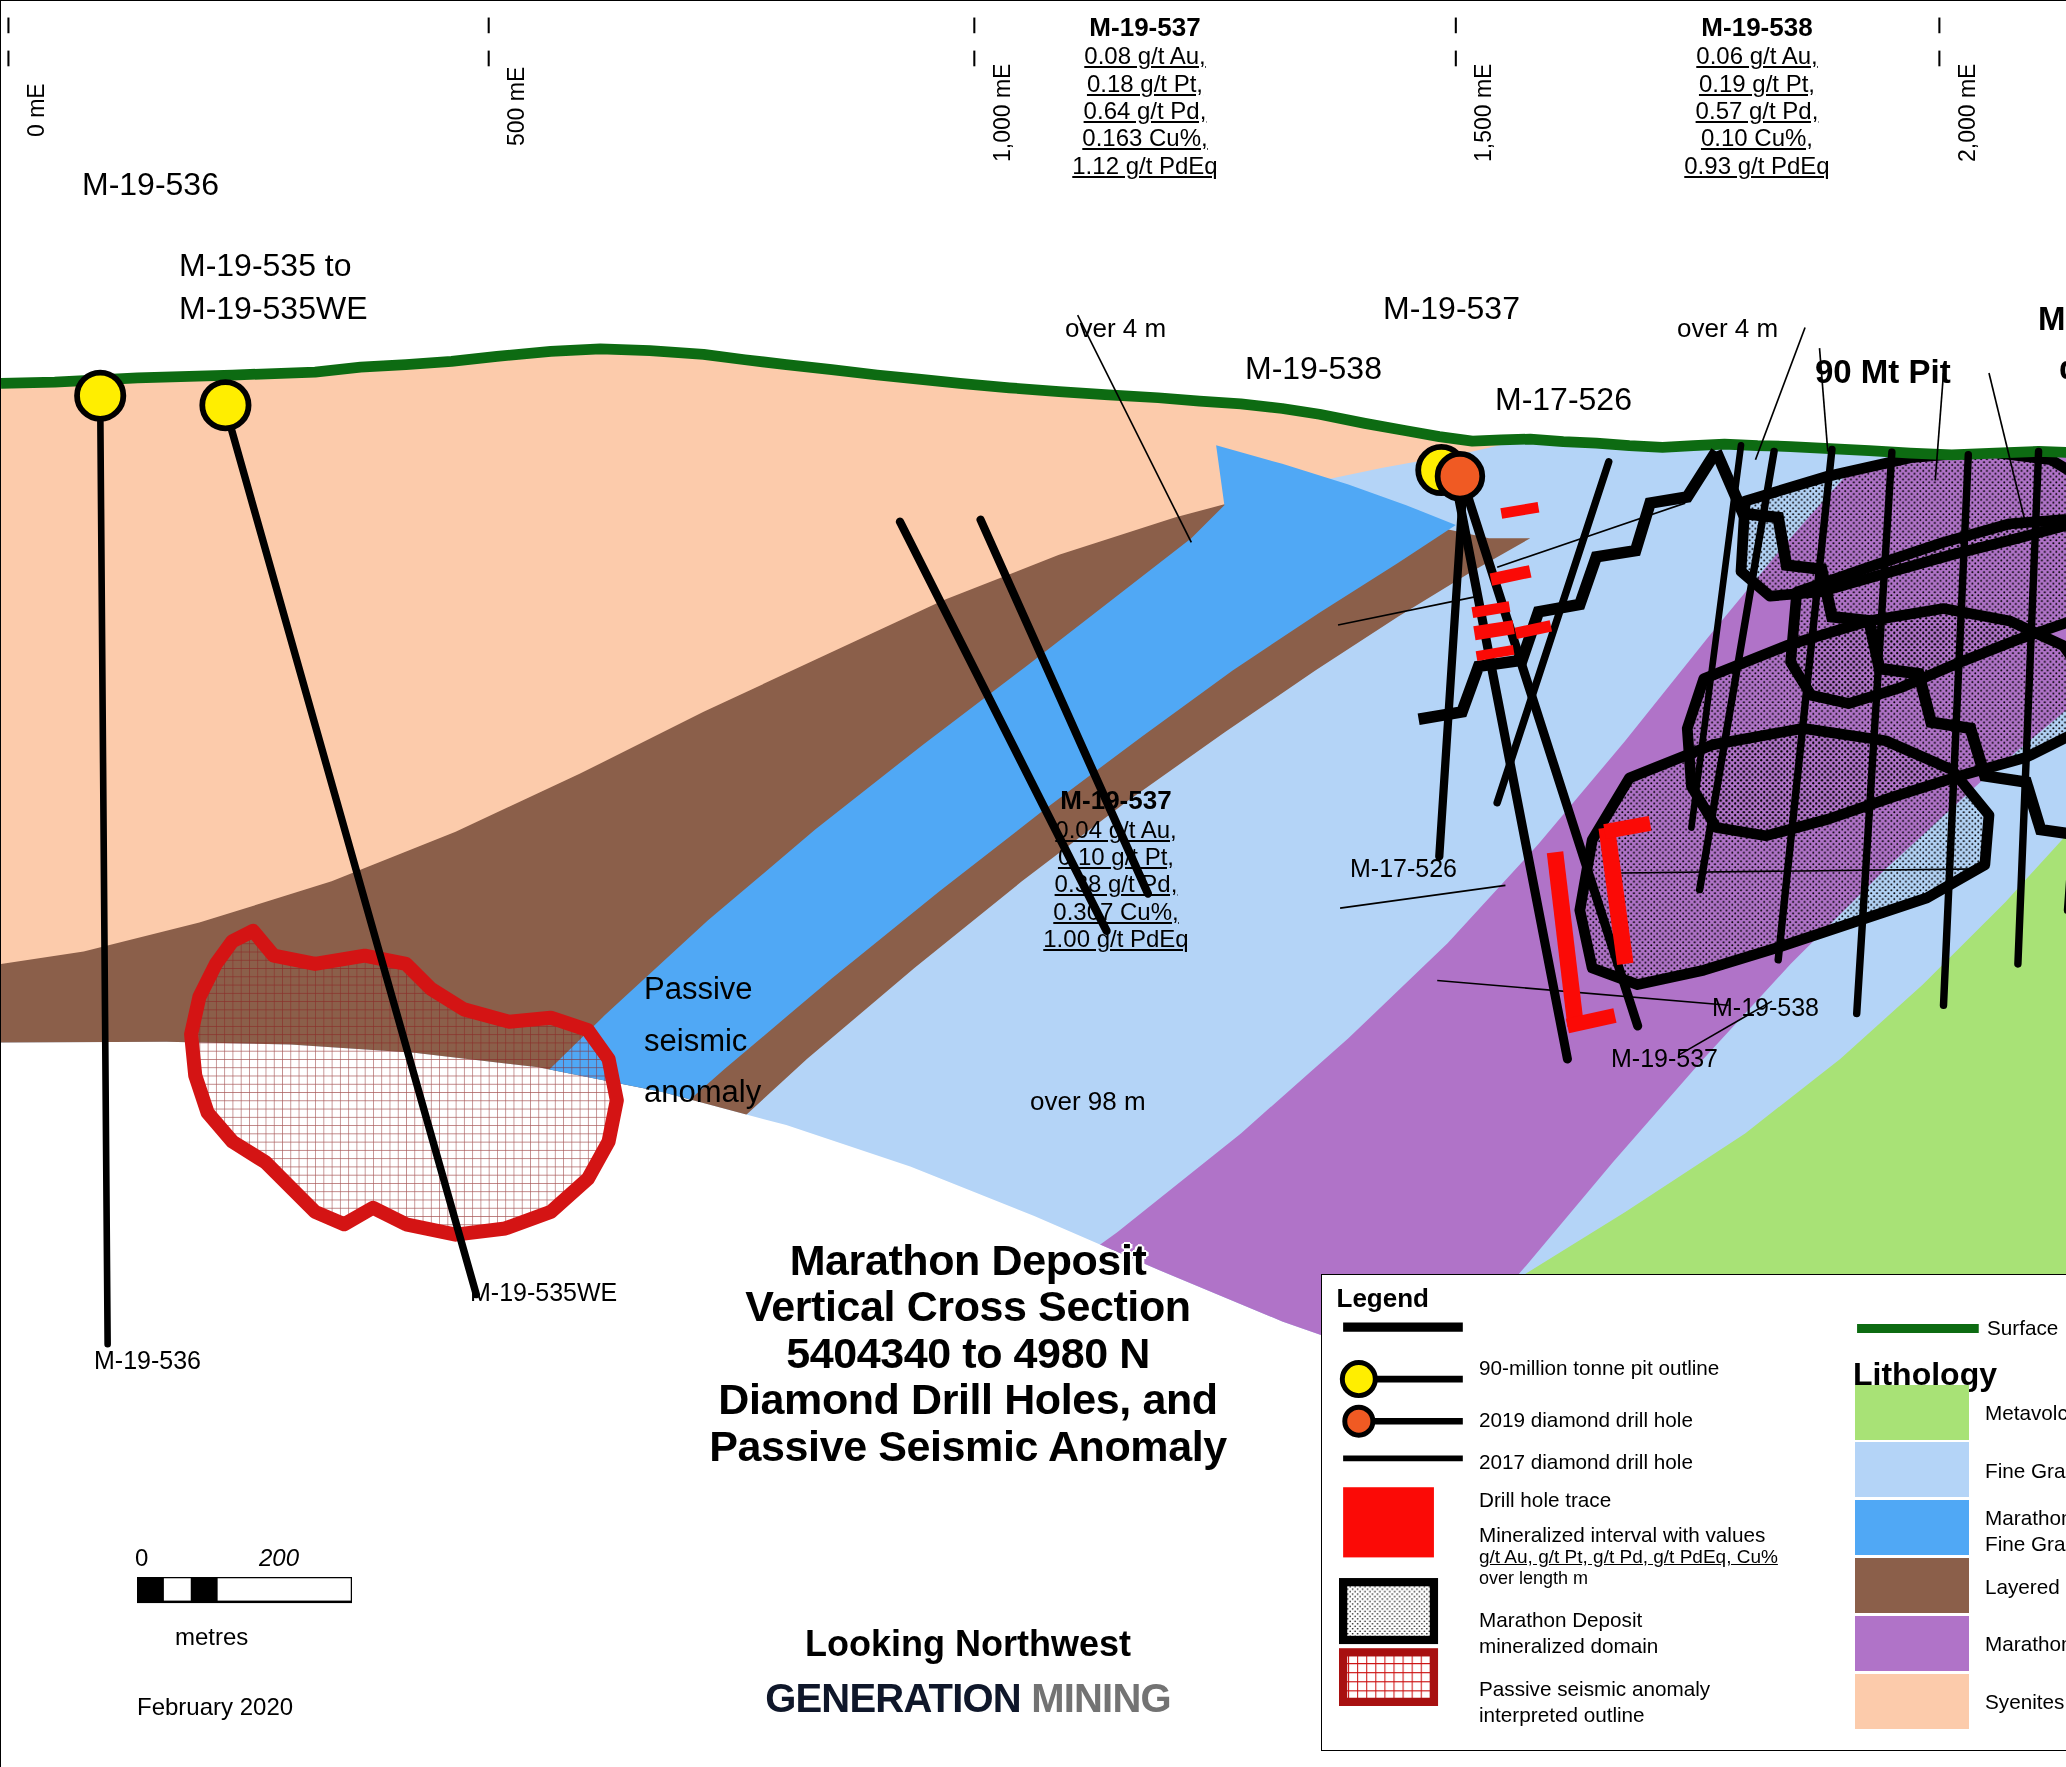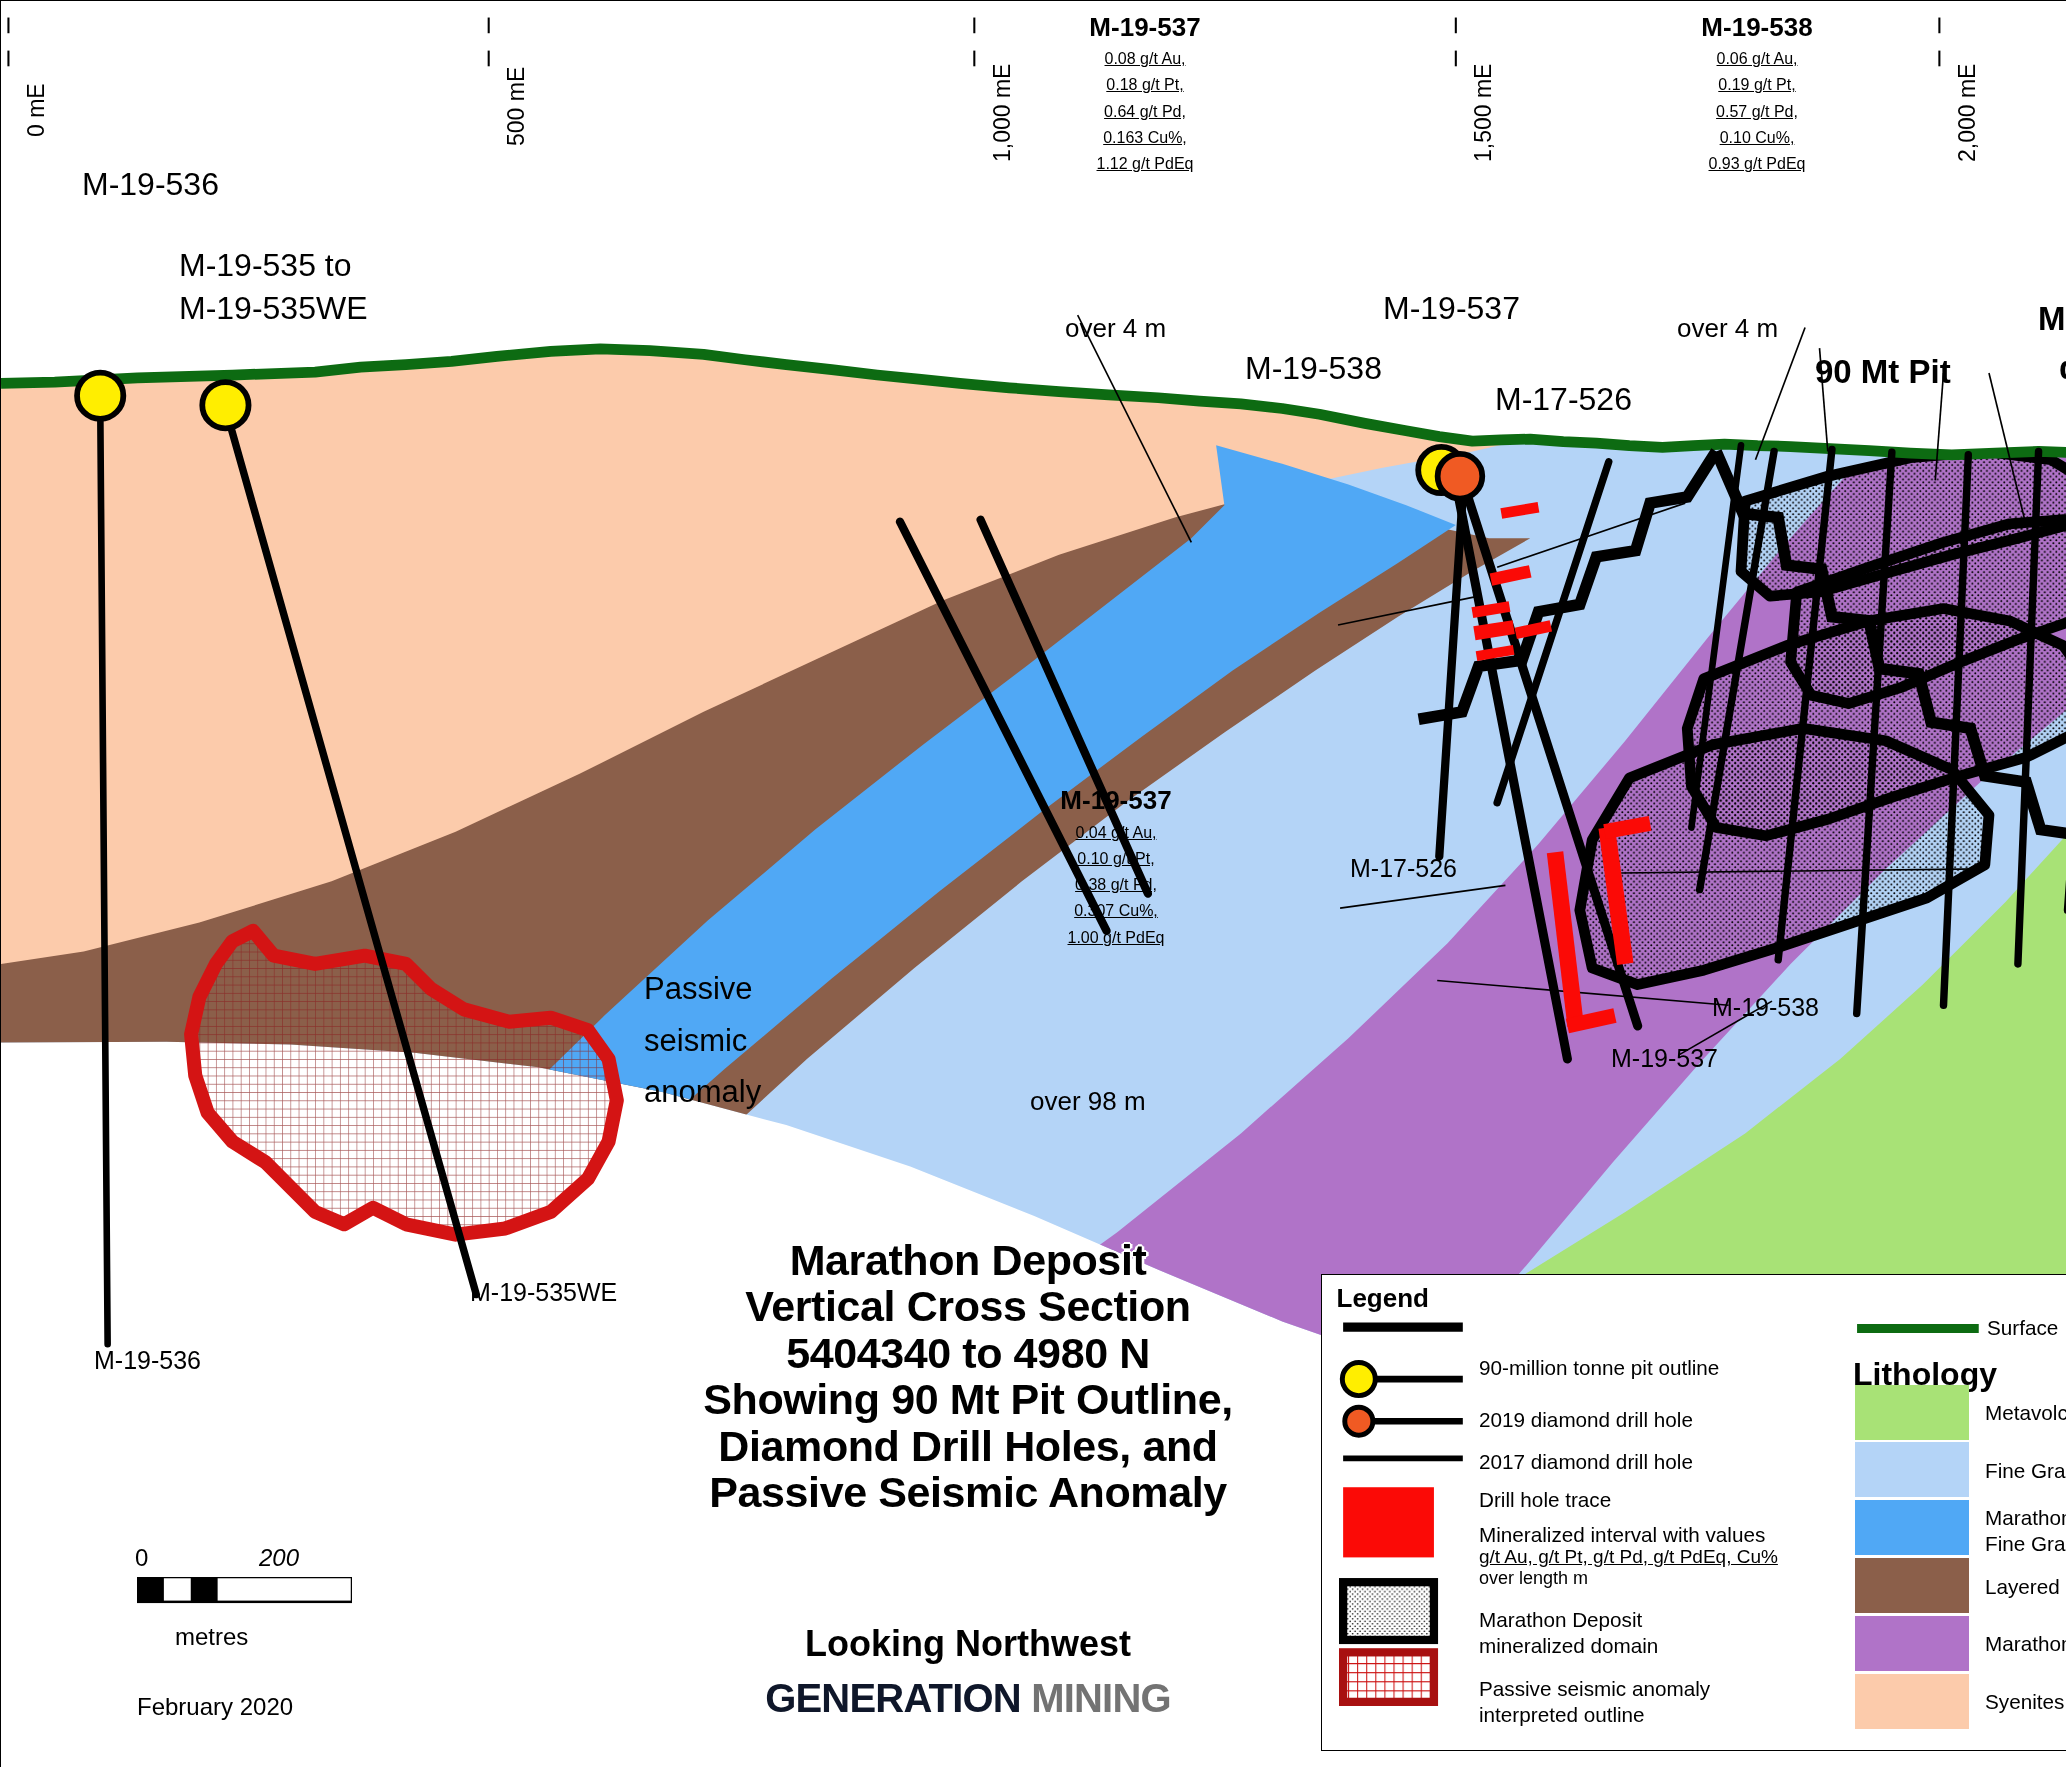--- a/index.html
+++ b/index.html
@@ -22,21 +22,21 @@
   .logo{font-weight:bold;font-size:40px;letter-spacing:-0.8px;}
   .logo .g1{color:#0f172a;}
   .logo .g2{color:#737373;}
   
   #legend{position:absolute;border:1.7px solid #000;background:#fff;box-sizing:border-box;}
   .lg-txt{position:absolute;font-size:20.7px;color:#000;white-space:nowrap;line-height:1.12;}
   .lg-hd{position:absolute;font-weight:bold;font-size:26px;color:#000;}
   .sw{position:absolute;box-sizing:border-box;}
   .assay{position:absolute;text-align:center;line-height:1.14;}
   .assay .hdr{font-weight:bold;font-size:26px;display:block;}
-  .assay .v{font-size:16px;display:block;text-decoration:underline;margin-top:8px;}
+  .assay .v{font-size:24px;display:block;text-decoration:underline;}
   .over{position:absolute;font-size:26px;}
   .dh{position:absolute;font-size:25px;color:#000000;white-space:nowrap;}
   .coord{position:absolute;font-size:23px;color:#000;white-space:nowrap;}
   .anom{position:absolute;font-size:31px;color:#000;line-height:1.25;}
   .scale-lab{position:absolute;font-size:24px;color:#000;}
 </style>
 </head>
 <body>
 
 <div id="page">
@@ -294,21 +294,20 @@
   <div class="dh" style="left:1610px;top:1043px;">M-19-537</div>
 
   <div class="anom" style="left:643px;top:969px;">Passive</div>
   <div class="anom" style="left:643px;top:1021px;">seismic</div>
   <div class="anom" style="left:643px;top:1072px;">anomaly</div>
 
   <div class="lbl ctr" style="left:628px;top:1236px;width:678px;">
     <div class="title-line">Marathon Deposit</div>
     <div class="title-line">Vertical Cross Section</div>
     <div class="title-line">5404340 to 4980 N</div>
-    <div class="title-line">Showing 90 Mt Pit Outline,</div>
     <div class="title-line">Diamond Drill Holes, and</div>
     <div class="title-line">Passive Seismic Anomaly</div>
   </div>
   <div class="lbl ctr sub-line" style="left:628px;top:1624px;width:678px;">Looking Northwest</div>
   <div class="lbl ctr logo" style="left:628px;top:1676px;width:678px;">
     <span class="g1">GENERATION</span>
     <span class="g2">MINING</span>
   </div>
 
   <div>

